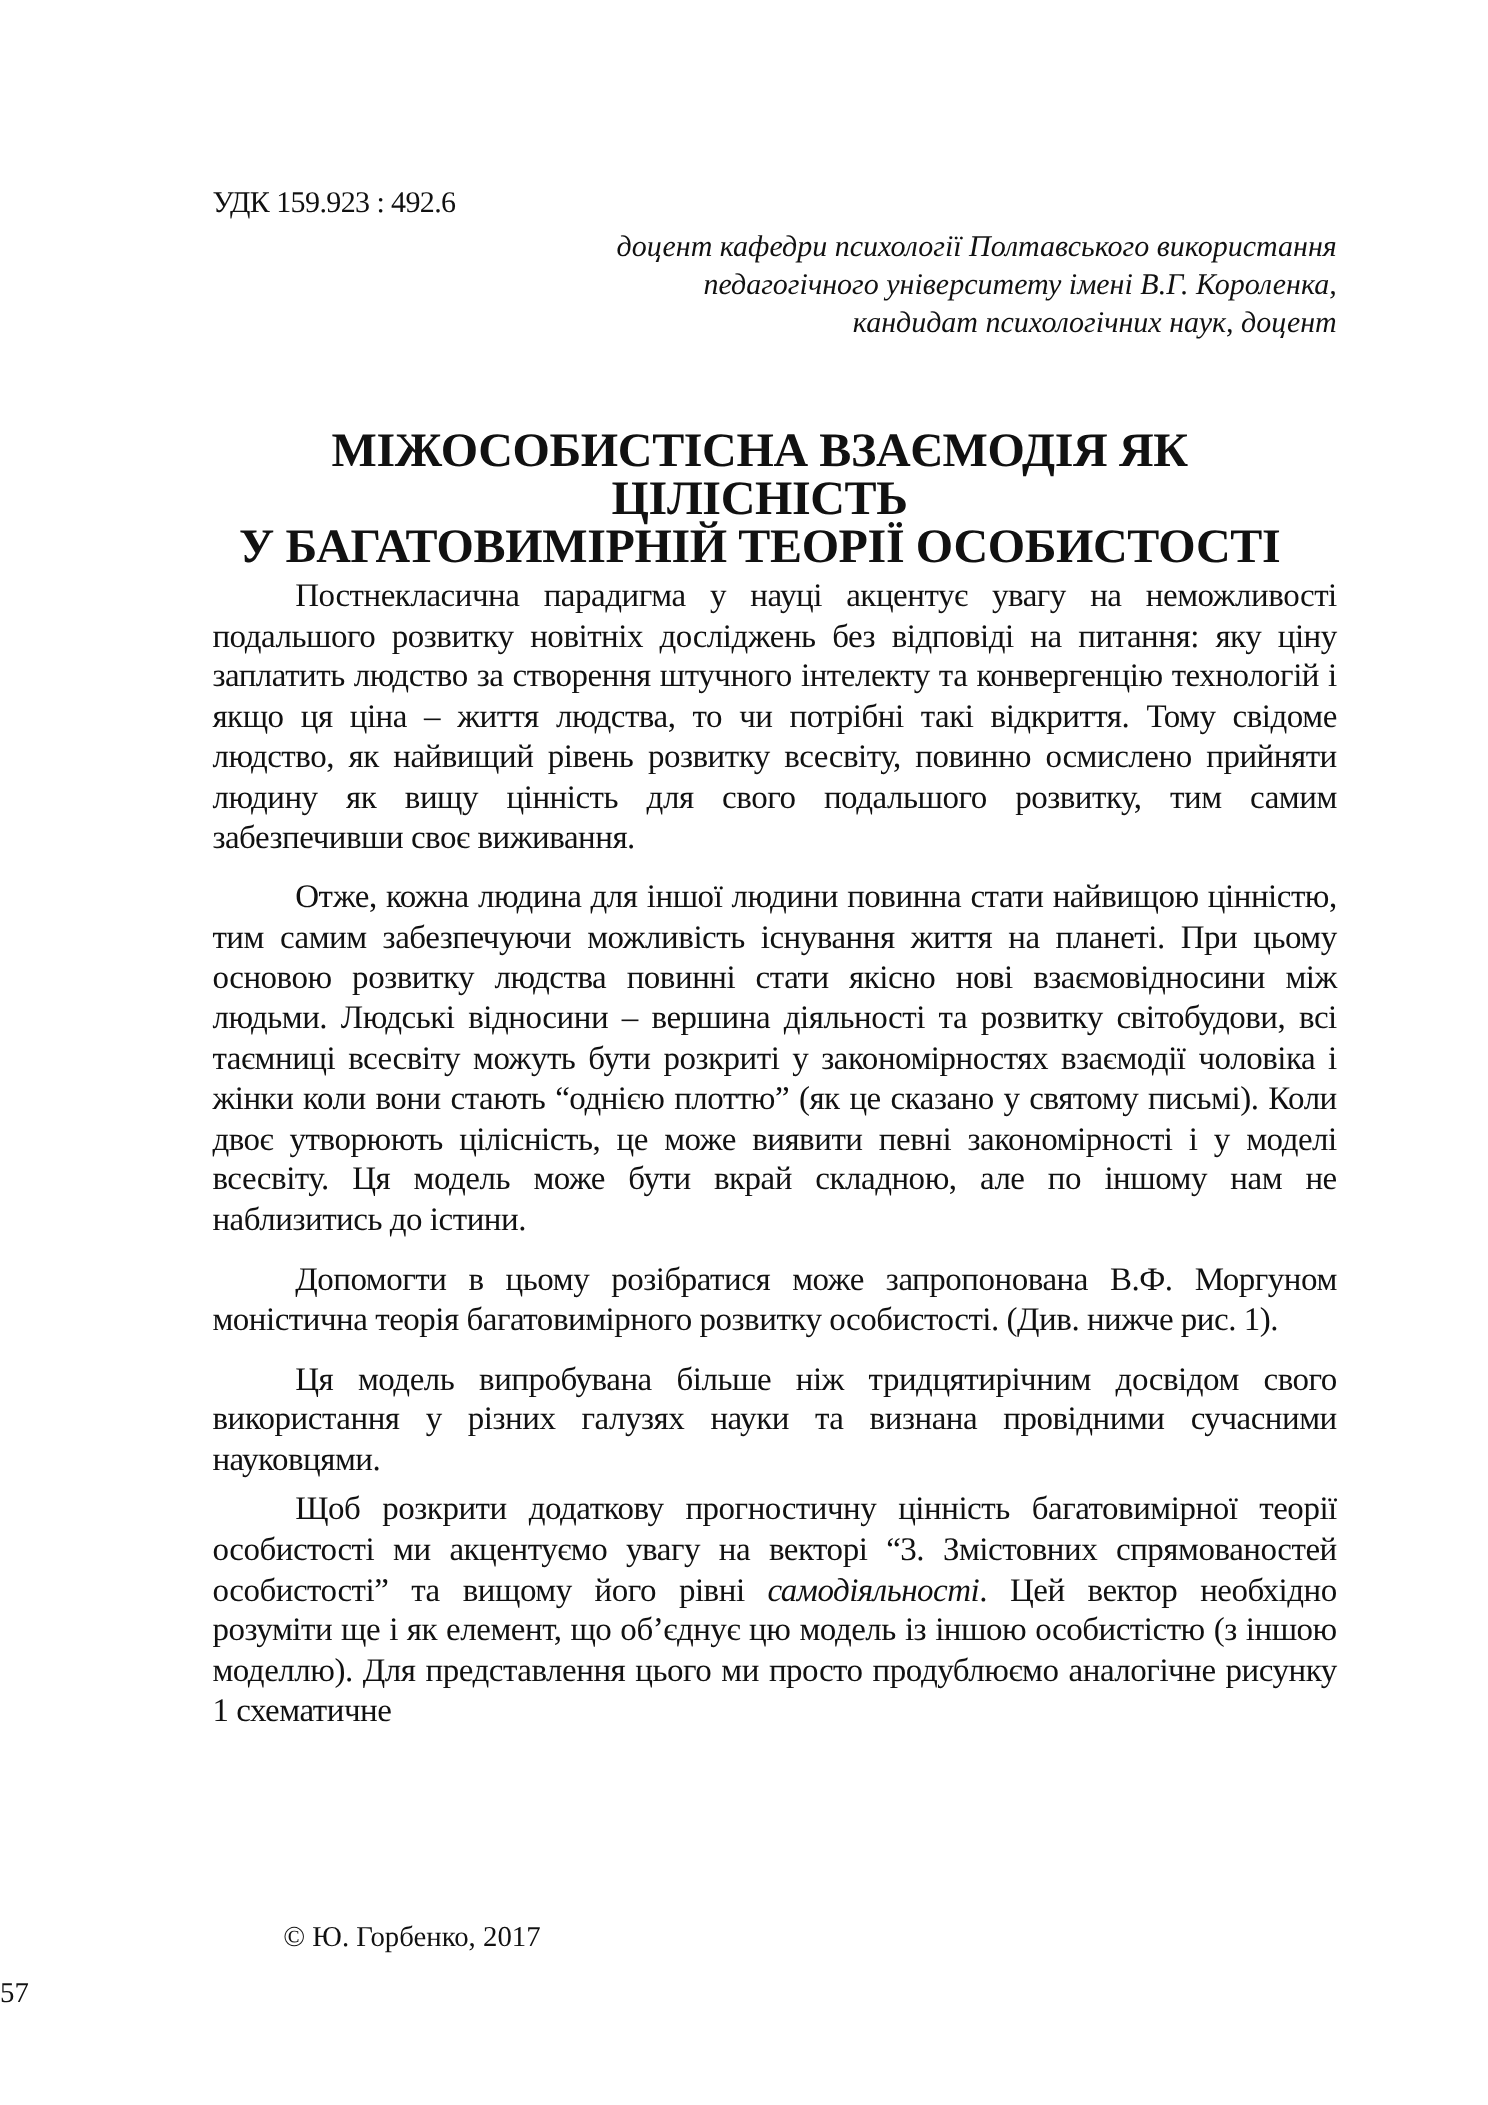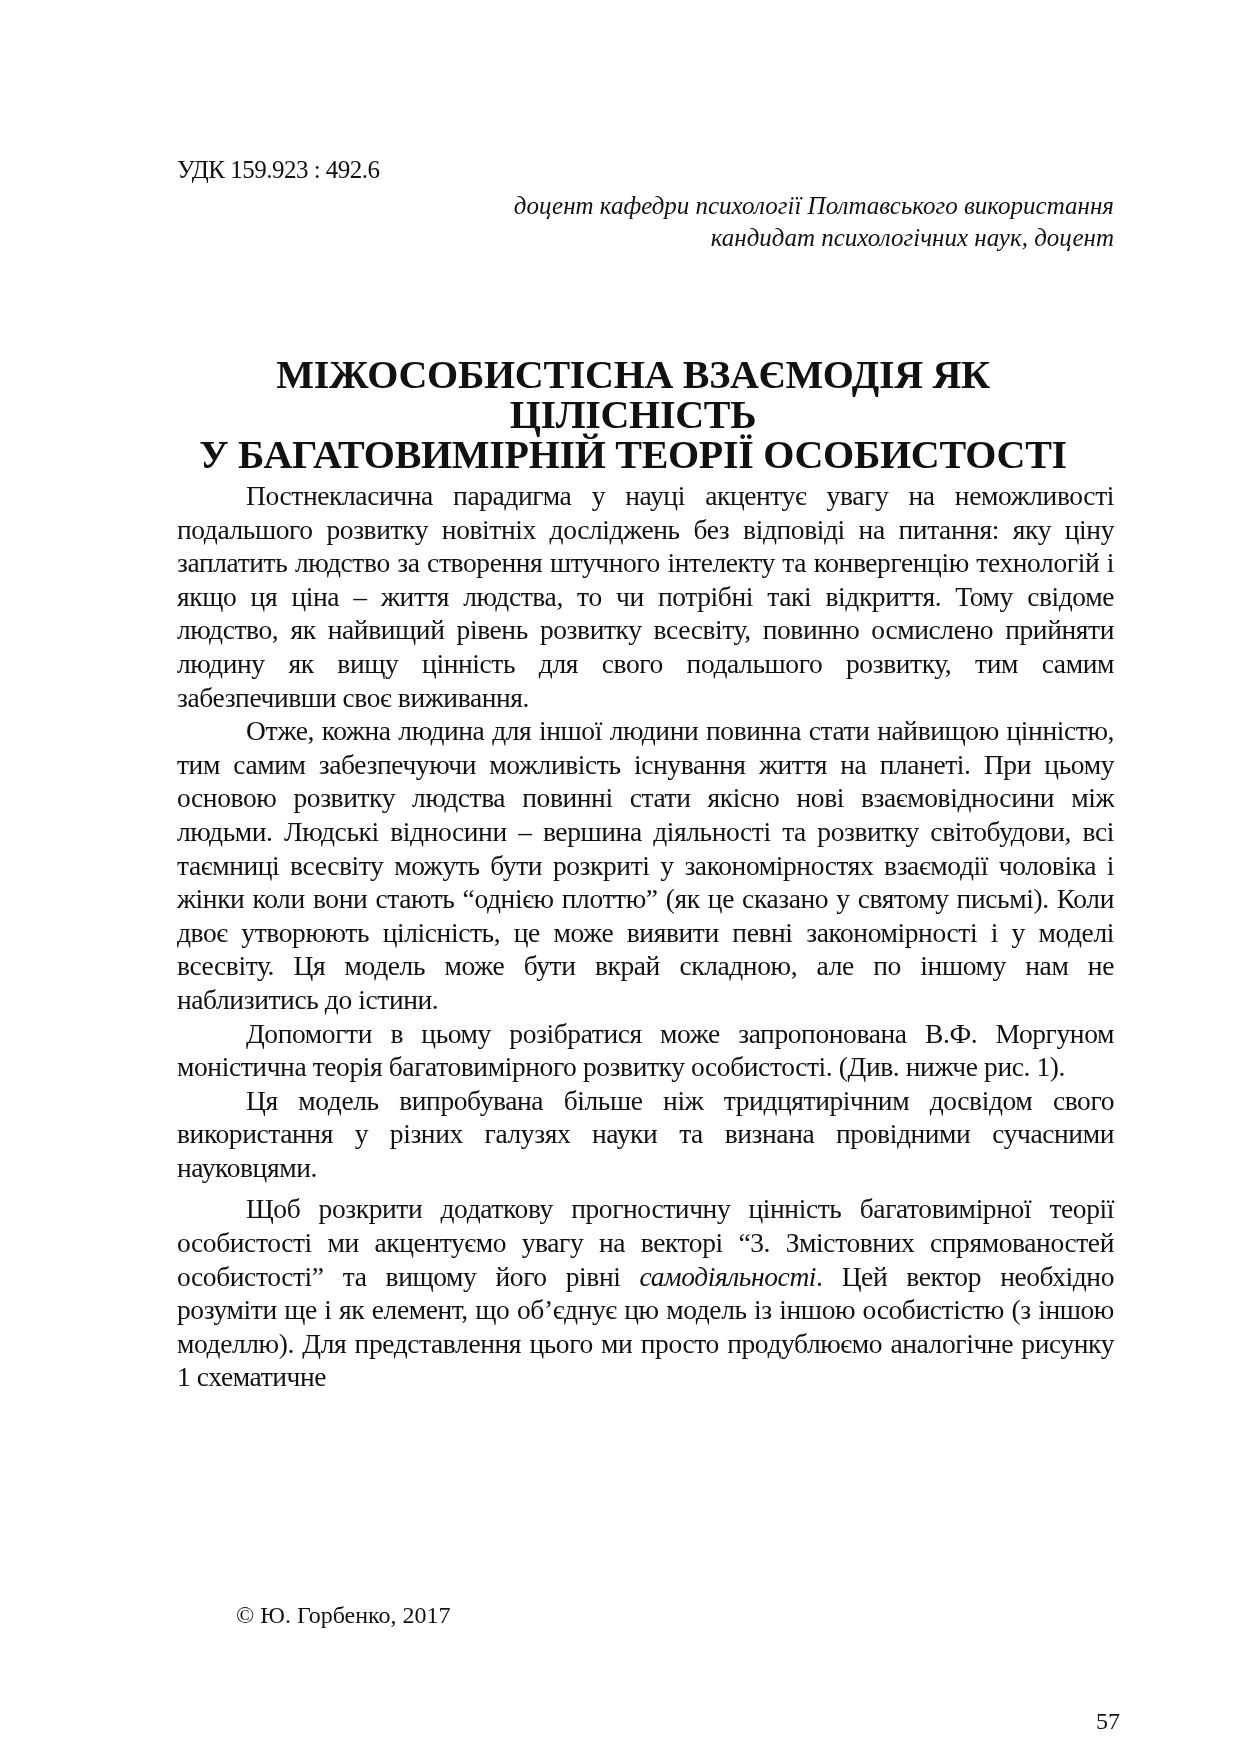--- a/index.html
+++ b/index.html
@@ -8,33 +8,34 @@
     font-family: "Liberation Serif", "DejaVu Serif", serif; color: #111;
   }
   .udk { position: absolute; left: 177px; top: 156px; font-size: 25px; letter-spacing: -0.5px; }
   .author-block { position: absolute; right: 126px; top: 190px; text-align: right; font-size: 25px; line-height: 32px; }
   .author-name { font-weight: bold; }
   .author-line { font-style: italic; }
   .title { position: absolute; left: 150px; width: 966px; top: 355px; text-align: center;
            font-weight: bold; font-size: 40px; line-height: 40px; letter-spacing: -0.3px; }
   .body-text { position: absolute; left: 177px; width: 937px; top: 479px; font-size: 27.5px; line-height: 33.6px; }
   .para { text-align: justify; text-indent: 69px; margin: 0; letter-spacing: -0.4px; }
-  .para + .para { margin-top: 0; }
+  .para + .para { margin-top: 16px; }
   .para.gap { margin-top: 8px; }
   em { font-style: italic; }
   .copyright { position: absolute; left: 236px; top: 1602px; font-size: 24px; }
-  .page-num { position: absolute; left: 0; width: 1120px; top: 1708px; text-align: right; font-size: 24px; }
+  .page-num { position: absolute; left: 0; width: 1120px; top: 1648px; text-align: left; font-size: 24px; }
 </style>
 </head>
 <body>
 
 <div class="udk">УДК 159.923 : 492.6</div>
 
 <div class="author-block">
   <div class="author-line">доцент кафедри психології Полтавського використання</div>
+  <div class="author-line">педагогічного університету імені В.Г. Короленка,</div>
   <div class="author-line">кандидат психологічних наук, доцент</div>
 </div>
 
 <div class="title">
   <div>МІЖОСОБИСТІСНА ВЗАЄМОДІЯ ЯК ЦІЛІСНІСТЬ</div>
   <div>У БАГАТОВИМІРНІЙ ТЕОРІЇ ОСОБИСТОСТІ</div>
 </div>
 
 <div class="body-text">
   <p class="para">Постнекласична парадигма у науці акцентує увагу на неможливості подальшого розвитку новітніх досліджень без відповіді на питання: яку ціну заплатить людство за створення штучного інтелекту та конвергенцію технологій і якщо ця ціна – життя людства, то чи потрібні такі відкриття. Тому свідоме людство, як найвищий рівень розвитку всесвіту, повинно осмислено прийняти людину як вищу цінність для свого подальшого розвитку, тим самим забезпечивши своє виживання.</p>

